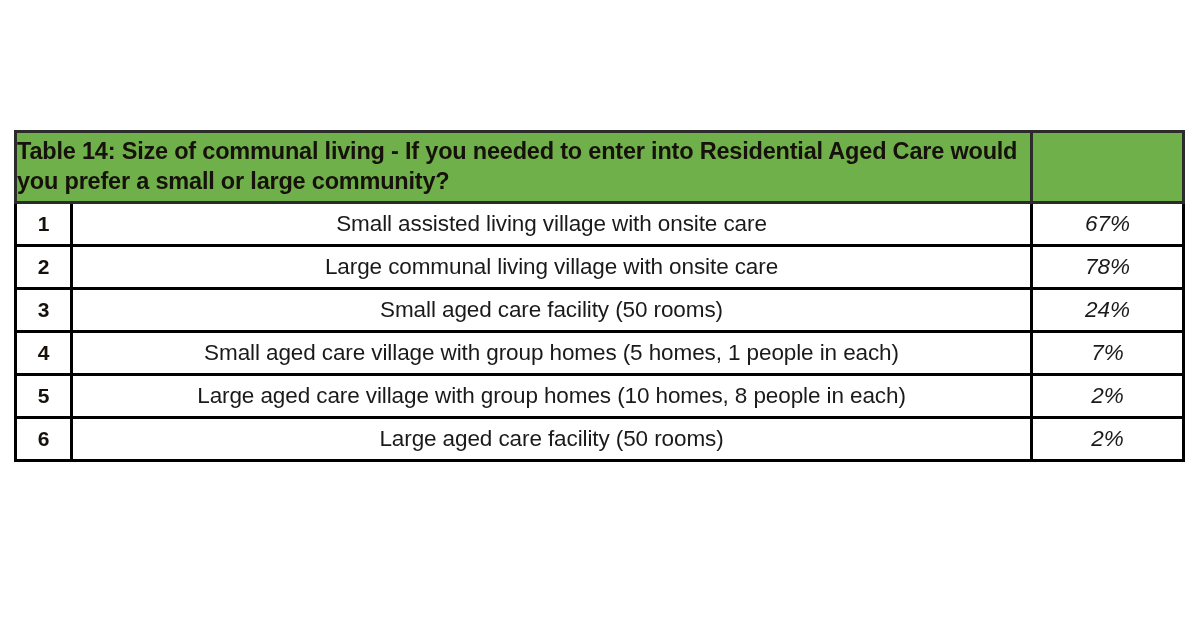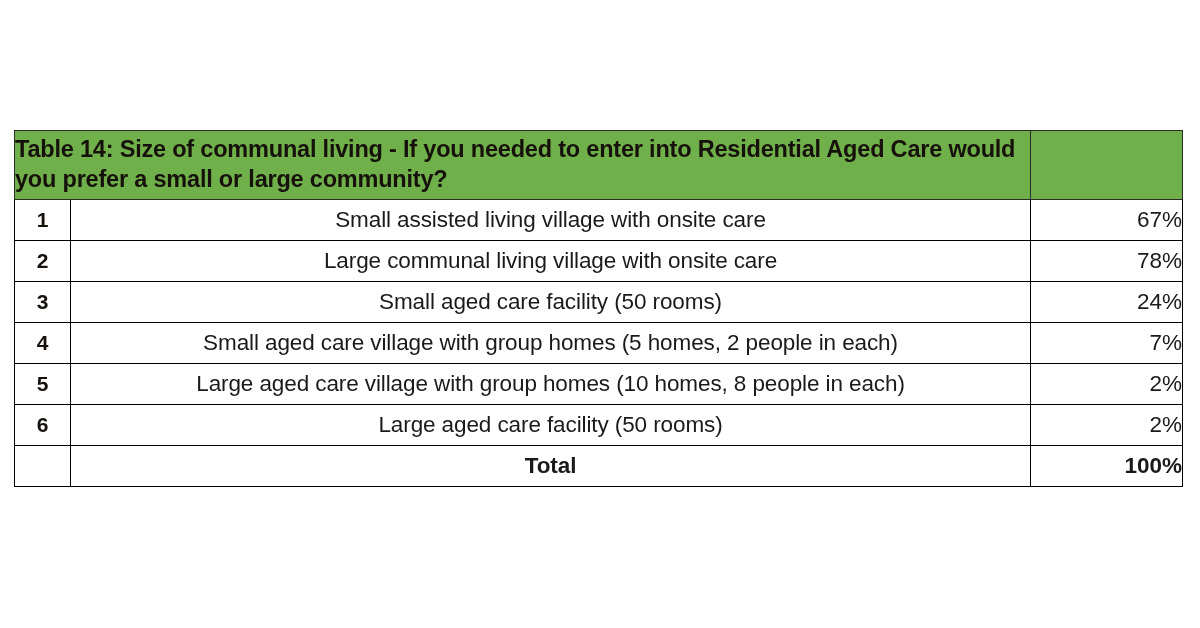--- a/index.html
+++ b/index.html
@@ -26,21 +26,21 @@
     top: 130px;
     width: 1168px;
   }
   table.survey-table {
     border-collapse: collapse;
     table-layout: fixed;
     width: 1168px;
     background: #ffffff;
   }
   table.survey-table td {
-    border: 1px solid #000000;
+    border: 3px solid #000000;
     padding: 0;
     vertical-align: middle;
   }
   
   col.c-num   { width: 56px; }
   col.c-desc  { width: 960px; }
   col.c-pct   { width: 152px; }
 
   
   tr.header-row td {
@@ -74,25 +74,26 @@
   td.cell-desc {
     text-align: center;
     padding-left: 11px;
     font-size: 22.5px;
     font-weight: normal;
     color: #1a1a1a;
     white-space: nowrap;
     letter-spacing: -0.1px;
   }
   td.cell-pct {
-    text-align: right;
+    text-align: center;
     padding-right: 14px;
     font-size: 22.5px;
     font-weight: normal;
     color: #1a1a1a;
+    font-style: italic;
   }
   tr.total-row td.cell-desc {
     font-weight: bold;
     font-size: 22.5px;
   }
   tr.total-row td.cell-pct {
     font-weight: bold;
   }
   tr.total-row td.cell-num {
     font-weight: bold;
@@ -128,37 +129,32 @@
         </tr>
 
         <tr class="data-row">
           <td class="cell-num">3</td>
           <td class="cell-desc">Small aged care facility (50 rooms)</td>
           <td class="cell-pct">24%</td>
         </tr>
 
         <tr class="data-row">
           <td class="cell-num">4</td>
-          <td class="cell-desc">Small aged care village with group homes (5 homes, 2 people in each)</td>
+          <td class="cell-desc">Small aged care village with group homes (5 homes, 1 people in each)</td>
           <td class="cell-pct">7%</td>
         </tr>
 
         <tr class="data-row">
           <td class="cell-num">5</td>
           <td class="cell-desc">Large aged care village with group homes (10 homes, 8 people in each)</td>
           <td class="cell-pct">2%</td>
         </tr>
 
         <tr class="data-row">
           <td class="cell-num">6</td>
           <td class="cell-desc">Large aged care facility (50 rooms)</td>
           <td class="cell-pct">2%</td>
         </tr>
 
-        <tr class="total-row">
-          <td class="cell-num"></td>
-          <td class="cell-desc">Total</td>
-          <td class="cell-pct">100%</td>
-        </tr>
       </tbody>
     </table>
   </div>
 </div>
 
 </body></html>

